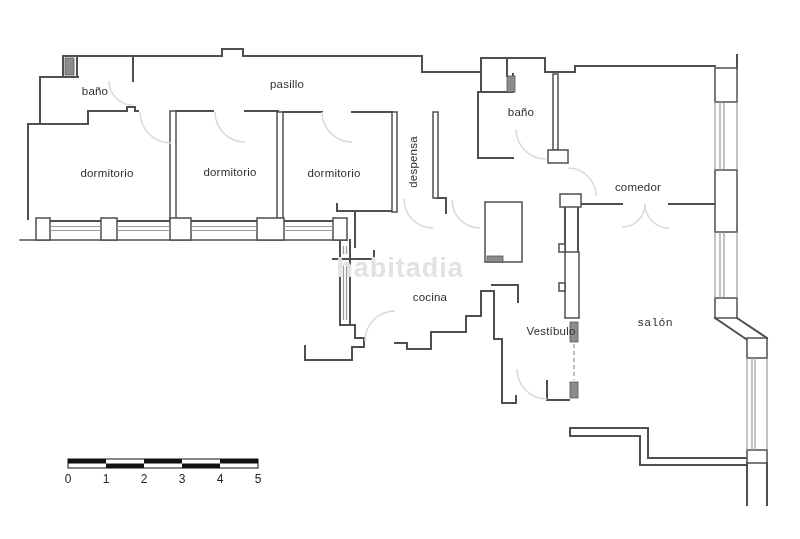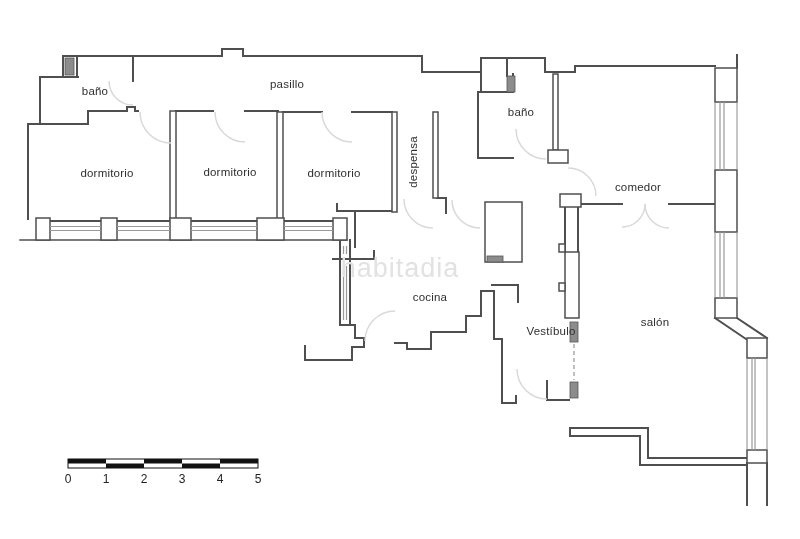--- a/index.html
+++ b/index.html
@@ -13,21 +13,21 @@
     outline:1px solid #e8e8e8;
   }
   #plan svg{position:absolute;left:0;top:0;}
   .room-label{
     position:absolute; transform:translate(-50%,-50%);
     font-size:11.5px; color:var(--text); white-space:nowrap; letter-spacing:0.2px;
   }
   .room-label.vert{transform:translate(-50%,-50%) rotate(-90deg);}
   .watermark{
     position:absolute; left:400px; top:268px; transform:translate(-50%,-50%);
-    font-size:27px; font-weight:normal; color:var(--watermark);
+    font-size:27px; font-weight:bold; color:var(--watermark);
     letter-spacing:1px; white-space:nowrap; user-select:none;text-align:center;
   }
   .tick{
     position:absolute; transform:translate(-50%,-50%);
     font-size:12px; color:#222;
   }
 </style>
 </head>
 <body>
 
@@ -164,21 +164,21 @@
   <div class="room-label" style="left:95px;  top:91px;">baño</div>
   <div class="room-label" style="left:287px; top:84px;">pasillo</div>
   <div class="room-label" style="left:107px; top:173px;">dormitorio</div>
   <div class="room-label" style="left:230px; top:172px;">dormitorio</div>
   <div class="room-label" style="left:334px; top:173px;">dormitorio</div>
   <div class="room-label vert" style="left:413px; top:162px;">despensa</div>
   <div class="room-label" style="left:521px; top:112px;">baño</div>
   <div class="room-label" style="left:638px; top:139px;margin-top:48px;">comedor</div>
   <div class="room-label" style="left:430px; top:297px;">cocina</div>
   <div class="room-label" style="left:551px; top:331px;">Vestíbulo</div>
-  <div class="room-label" style="left:655px; top:322px;">salón</div>
+  <div class="room-label" style="left:655px; top:322px;font-family:Liberation Mono, monospace;">salón</div>
 
   <span class="tick" style="left:68px;  top:479px;">0</span>
   <span class="tick" style="left:106px; top:479px;">1</span>
   <span class="tick" style="left:144px; top:479px;">2</span>
   <span class="tick" style="left:182px; top:479px;">3</span>
   <span class="tick" style="left:220px; top:479px;">4</span>
   <span class="tick" style="left:258px; top:479px;">5</span>
 
 </div>
 

